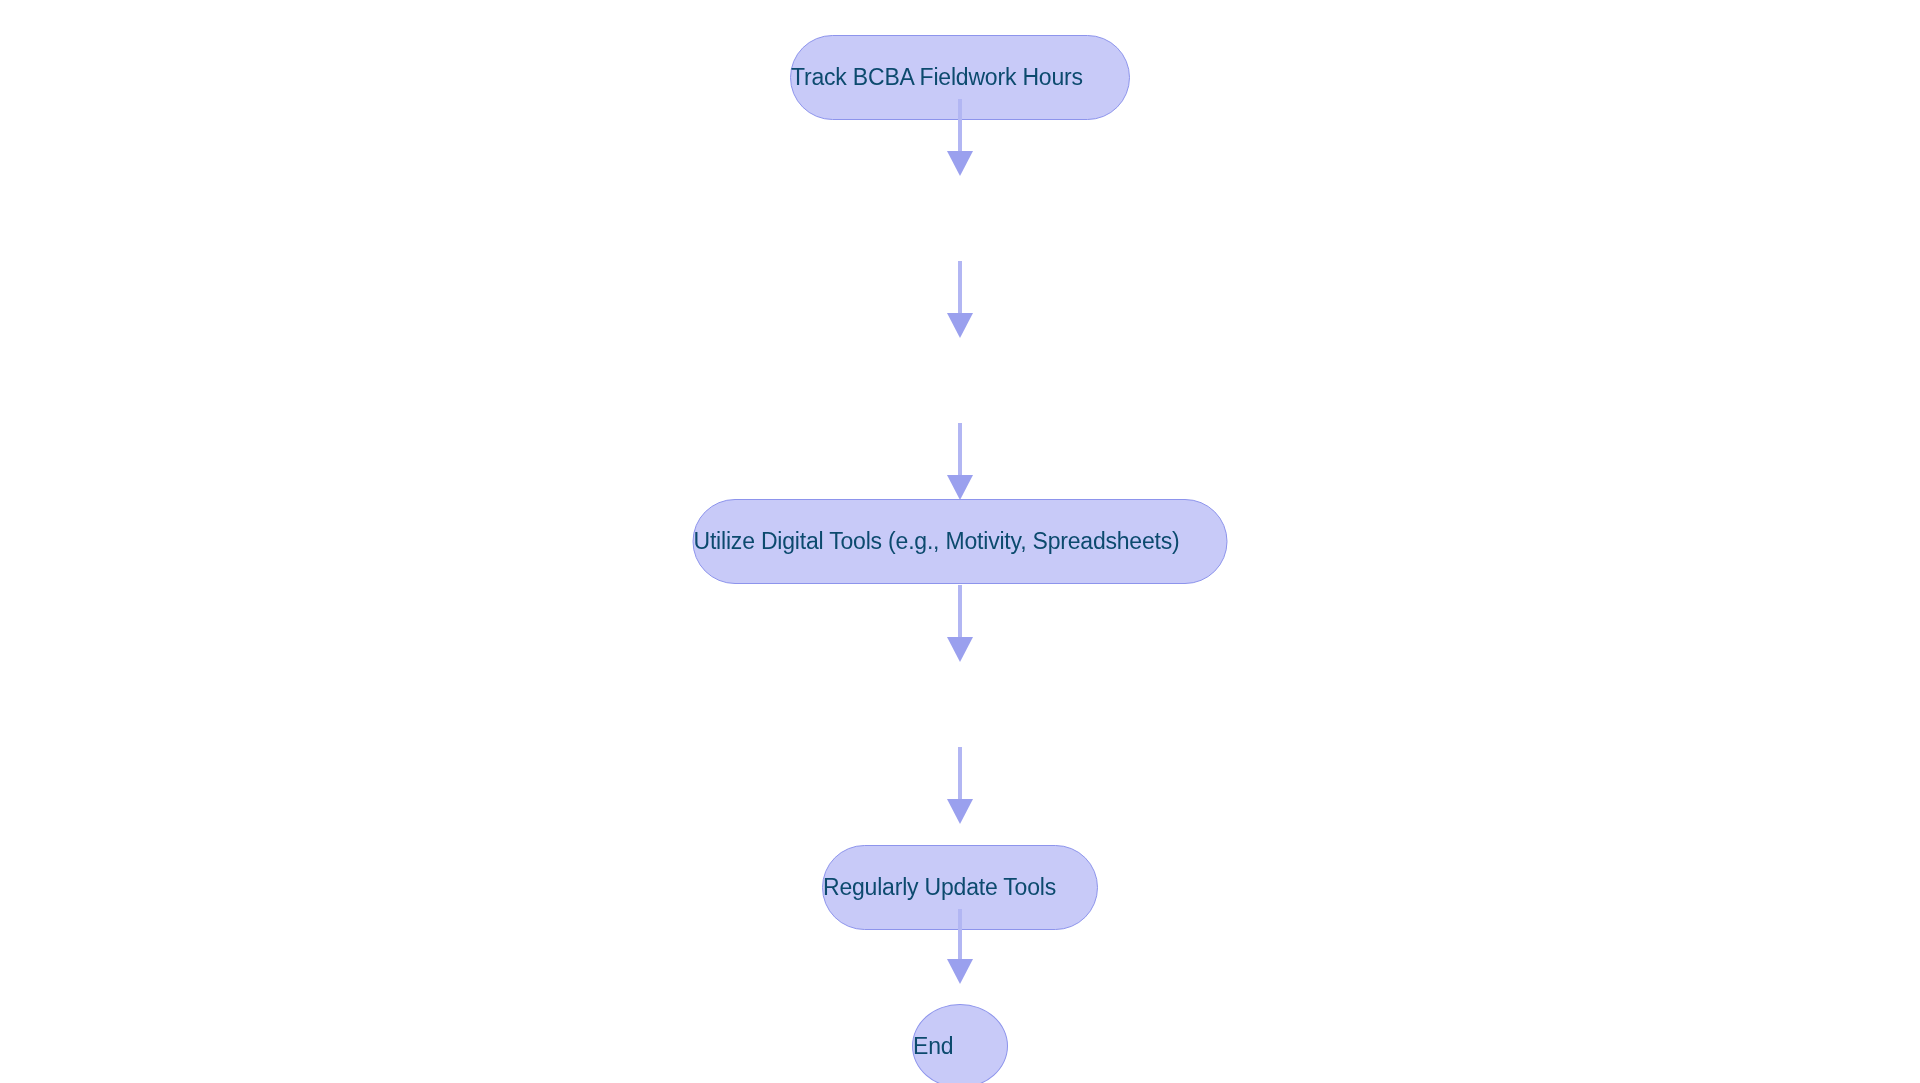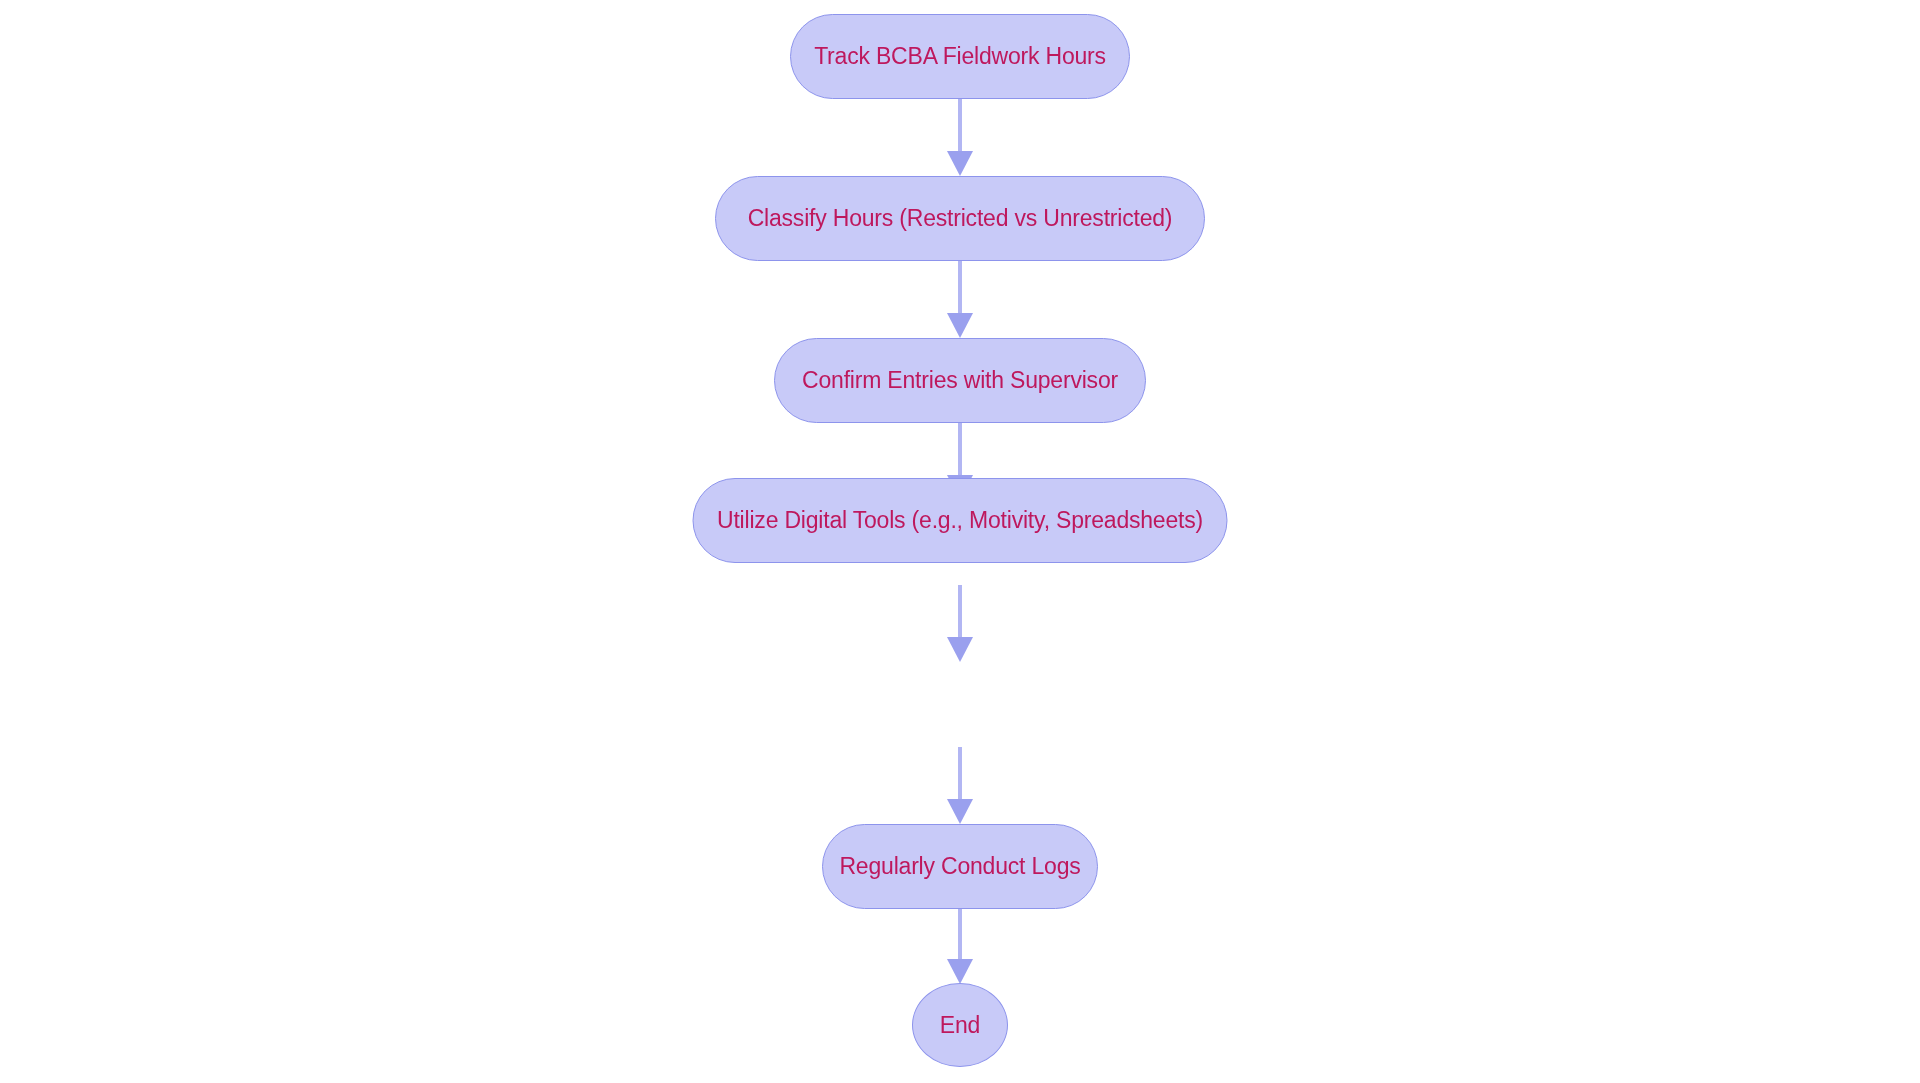--- a/index.html
+++ b/index.html
@@ -19,26 +19,27 @@
     position: absolute;
     left: 50%;
     transform: translateX(-50%);
     height: 85px;
     box-sizing: border-box;
     background: #c8caf8;
     border: 1.6px solid #8d94ec;
     border-radius: 44px;
     display: flex;
     align-items: center;
-    justify-content: center;
+    justify-content: flex-start;
     text-align: center;
-    color: #be185d;
+    color: #0c4a6e;
     font-size: 23px;
     letter-spacing: -0.2px;
     white-space: nowrap;
+    margin-top: 21px;
   }
   .n1 { top: 14px;  width: 340px; }
   .n2 { top: 176px; width: 490px; }
   .n3 { top: 338px; width: 372px; }
   .n4 { top: 478px; width: 535px; }
   .n5 { top: 662px; width: 452px; }
   .n6 { top: 824px; width: 276px; }
   .n7 {
     top: 983px;
     width: 96px;
@@ -80,32 +81,26 @@
 
   <div class="node n1">
     <span>Track BCBA Fieldwork Hours</span>
   </div>
 
   <div class="arrow a1">
     <div class="arrow-line"></div>
     <div class="arrow-head"></div>
   </div>
 
-  <div class="node n2">
-    <span>Classify Hours (Restricted vs Unrestricted)</span>
-  </div>
 
   <div class="arrow a2">
     <div class="arrow-line"></div>
     <div class="arrow-head"></div>
   </div>
 
-  <div class="node n3">
-    <span>Confirm Entries with Supervisor</span>
-  </div>
 
   <div class="arrow a3">
     <div class="arrow-line"></div>
     <div class="arrow-head"></div>
   </div>
 
   <div class="node n4">
     <span>Utilize Digital Tools (e.g., Motivity, Spreadsheets)</span>
   </div>
 
@@ -114,21 +109,21 @@
     <div class="arrow-head"></div>
   </div>
 
 
   <div class="arrow a5">
     <div class="arrow-line"></div>
     <div class="arrow-head"></div>
   </div>
 
   <div class="node n6">
-    <span>Regularly Conduct Logs</span>
+    <span>Regularly Update Tools</span>
   </div>
 
   <div class="arrow a6">
     <div class="arrow-line"></div>
     <div class="arrow-head"></div>
   </div>
 
   <div class="node n7">
     <span>End</span>
   </div>

